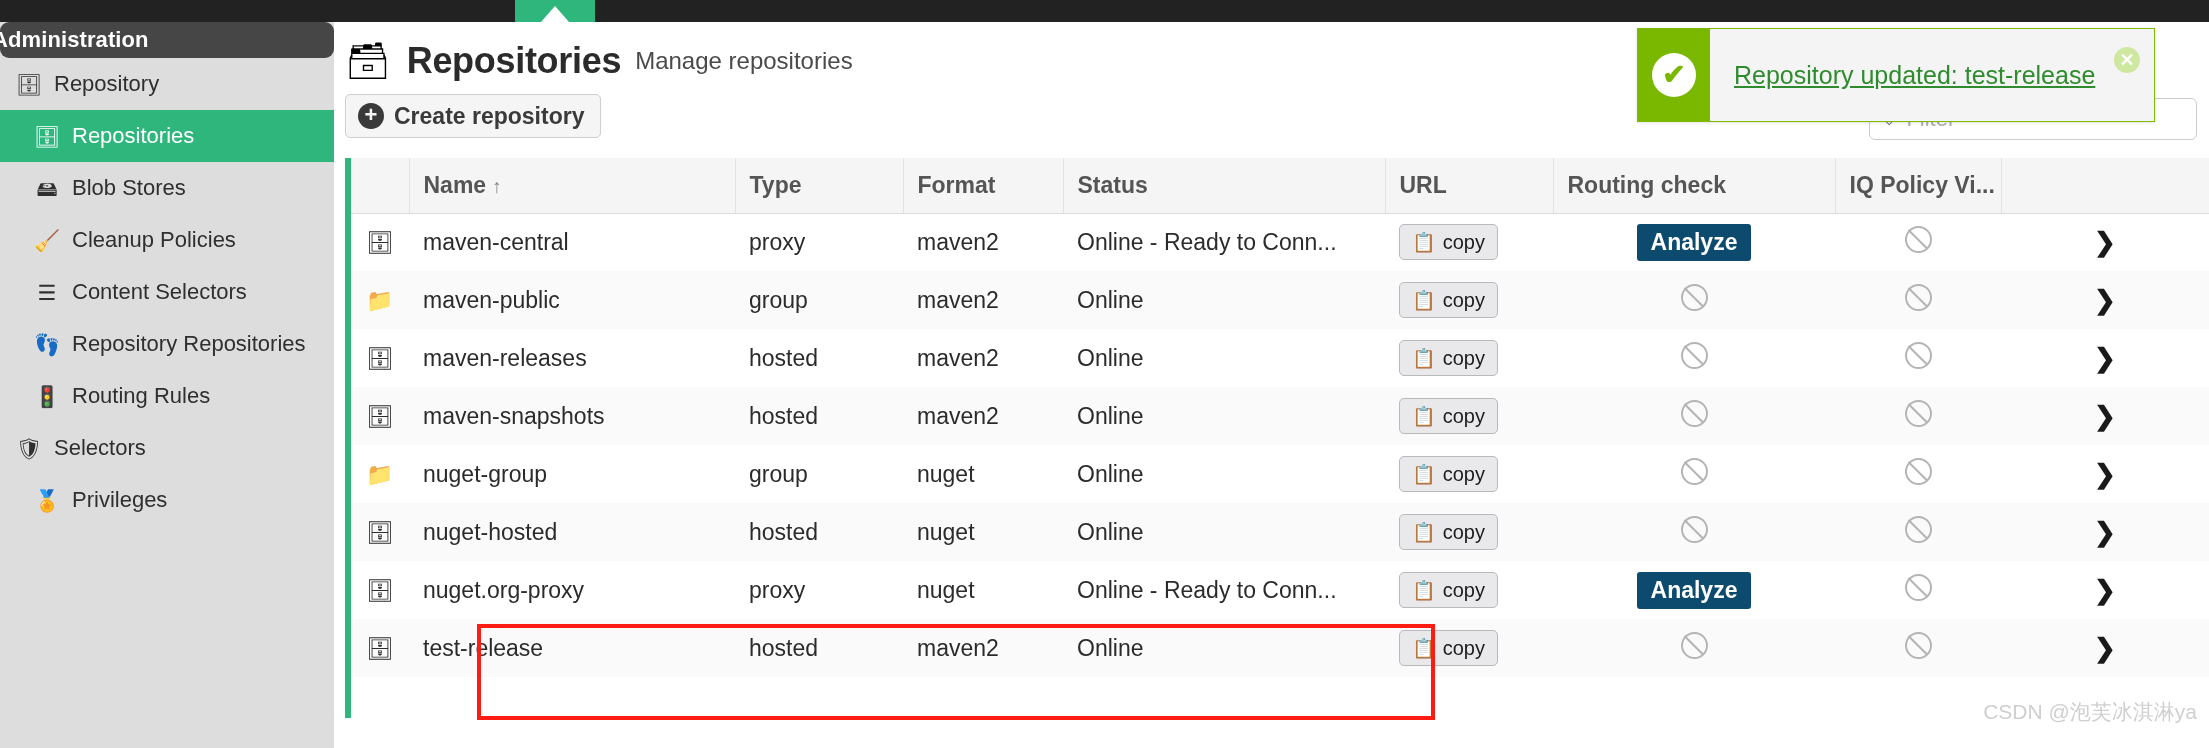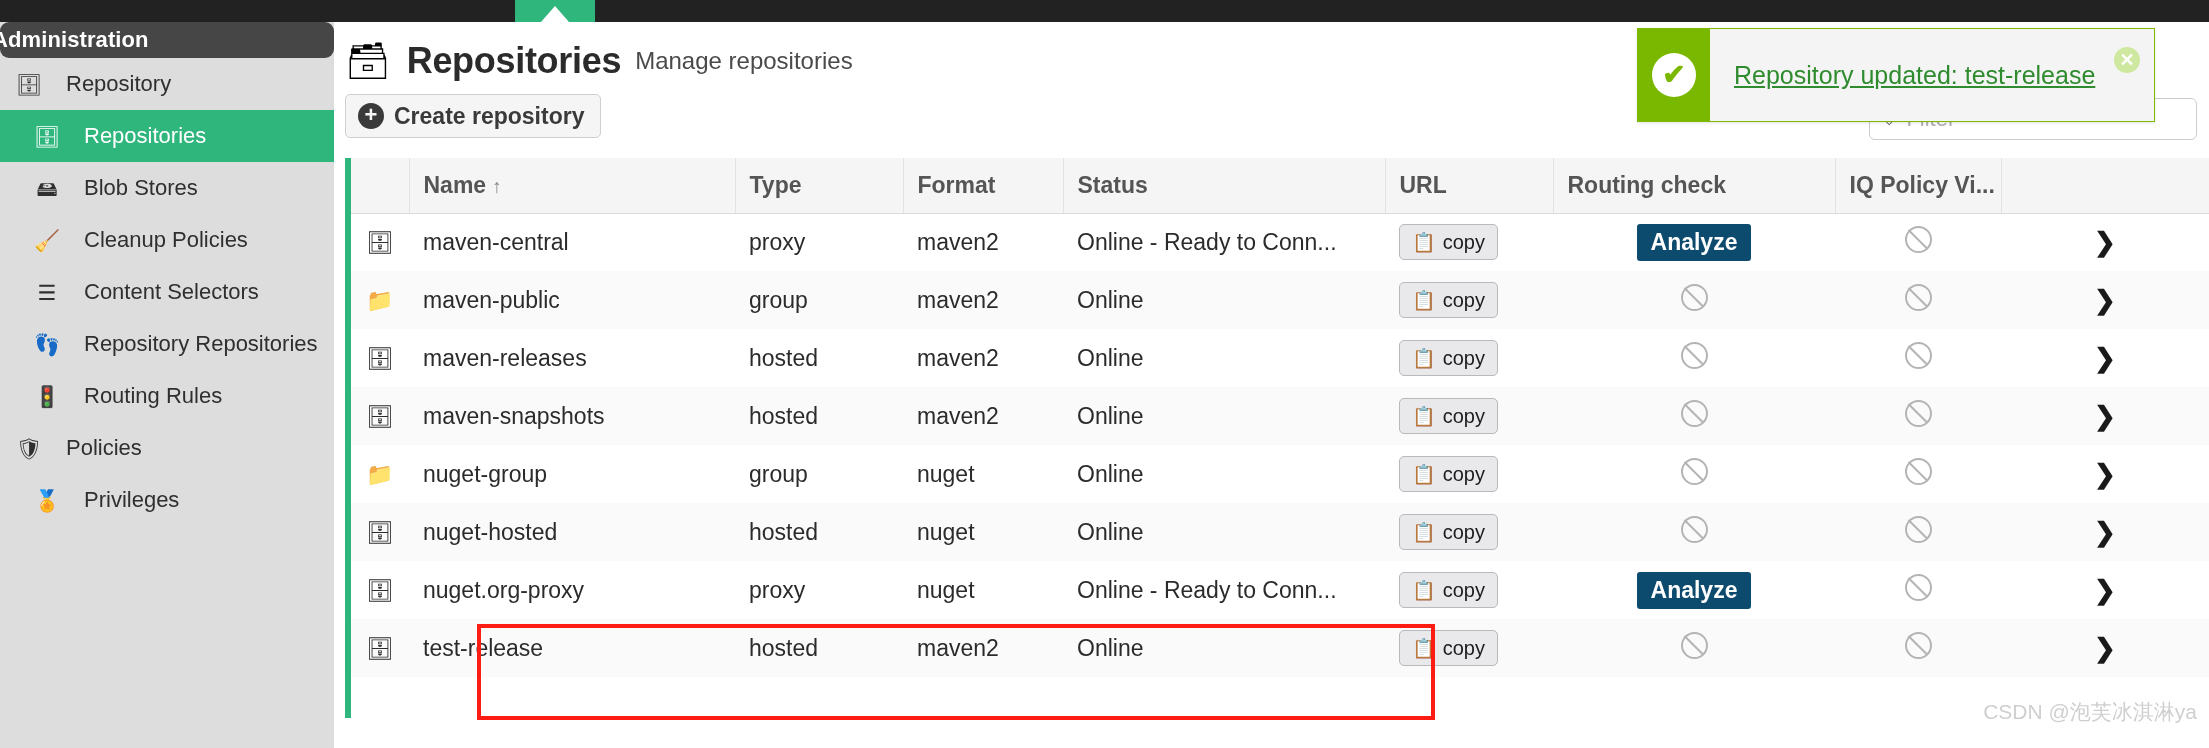--- a/index.html
+++ b/index.html
@@ -51,21 +51,21 @@
   .nav-item.active { background: #2eb67d; color: #ffffff; }
   .nav-caret {
     width: 20px; font-size: 12px; color: #4a4a4a; flex: 0 0 20px;
     margin-left: -8px;
   }
   .nav-icon {
     width: 34px; flex: 0 0 34px;
     font-size: 21px; line-height: 1; text-align: center;
     display: inline-block;
   }
-  .nav-label { margin-left: 20px; }
+  .nav-label { margin-left: 8px; }
 
   
   .main {
     position: absolute; left: 334px; top: 22px;
     width: 1875px; height: 726px; background: #ffffff;
   }
 
   .page-head { display: flex; align-items: center; padding: 18px 0 0 11px; }
   .page-head-icon { font-size: 36px; line-height: 1; }
   .page-title {
@@ -260,21 +260,21 @@
     </div>
 
     <div class="nav-item child">
       <span class="nav-icon">🚦</span>
       <span class="nav-label">Routing Rules</span>
     </div>
 
     <div class="nav-item group">
       <span class="nav-caret">▾</span>
       <span class="nav-icon">🛡</span>
-      <span class="nav-label">Policies</span>
+      <span class="nav-label">Selectors</span>
     </div>
 
     <div class="nav-item child">
       <span class="nav-icon">🏅</span>
       <span class="nav-label">Privileges</span>
     </div>
   </div>
 
   <div class="main">
 

